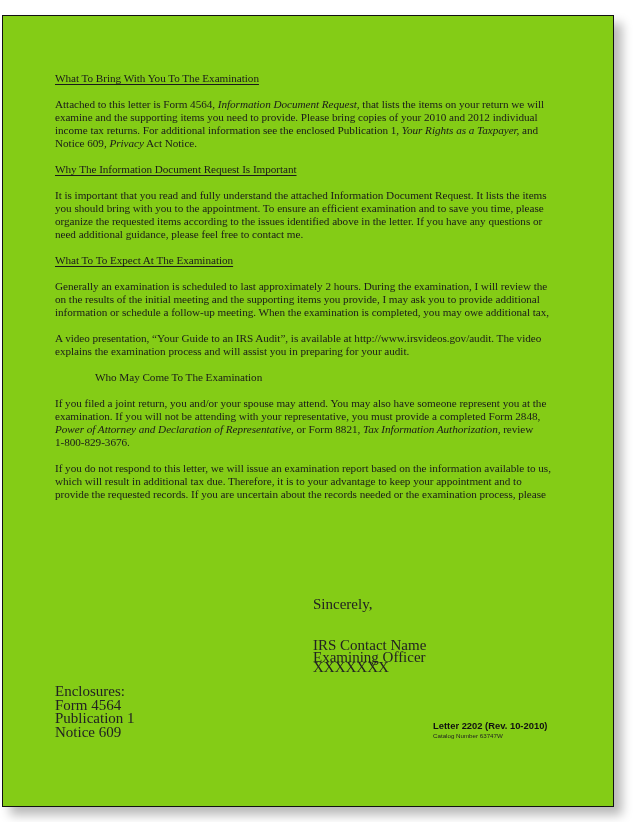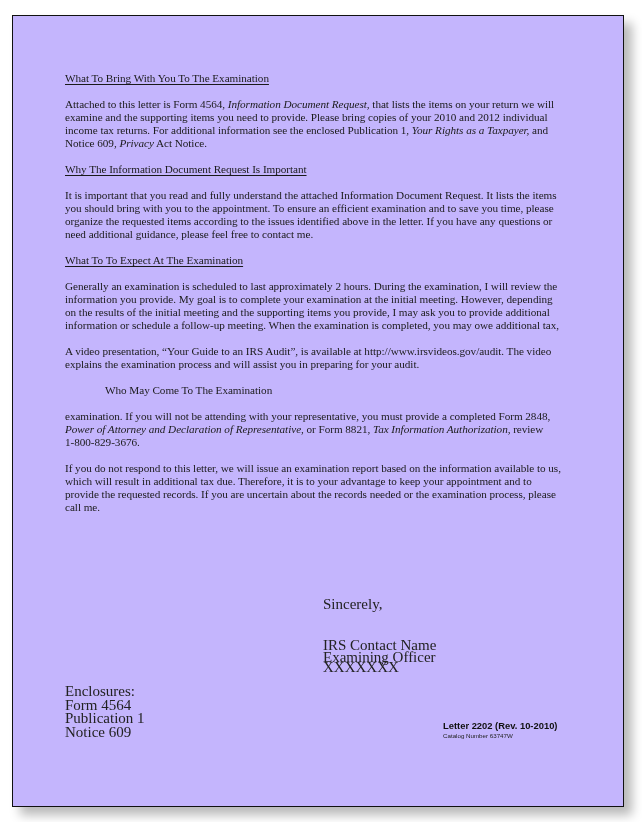--- a/index.html
+++ b/index.html
@@ -1,19 +1,19 @@
 <!DOCTYPE html>
 <html><head>
   <meta charset="utf-8">
   <style>
     html, body { margin: 0; padding: 0; background: #ffffff; }
     body { width: 642px; height: 822px; position: relative; overflow: hidden; }
     .page {
-      position: absolute; left: 12px; top: 15px; width: 610px; height: 790px;
-      border: 1.5px solid #111; background: #c4b5fd;
+      position: absolute; left: 2px; top: 15px; width: 610px; height: 790px;
+      border: 1.5px solid #111; background: #84cc16;
       box-shadow: 8px 8px 10px rgba(0,0,0,0.28);
     }
     .text {
       position: absolute; left: 52px; width: 530px;
       font-family: "Liberation Serif", "DejaVu Serif", serif;
       font-size: 11.2px; line-height: 13px; color: #1a1a1a;
       letter-spacing: -0.05px;
     }
     .line { display: block; white-space: nowrap; }
     .heading { text-decoration: underline; text-underline-offset: 1.5px; text-decoration-thickness: 0.8px; }
@@ -39,39 +39,38 @@
       <div style="margin-bottom: 13px;">
         <span class="line heading" style="margin-bottom: 13px;">Why The Information Document Request Is Important</span>
         <span class="line"><span>It is important that you read and fully understand the attached Information Document Request. It lists the items</span></span>
         <span class="line"><span>you should bring with you to the appointment. To ensure an efficient examination and to save you time, please</span></span>
         <span class="line"><span>organize the requested items according to the issues identified above in the letter. If you have any questions or</span></span>
         <span class="line"><span>need additional guidance, please feel free to contact me.</span></span>
       </div>
       <div style="margin-bottom: 13px;">
         <span class="line heading" style="margin-bottom: 13px;">What To To Expect At The Examination</span>
         <span class="line"><span>Generally an examination is scheduled to last approximately 2 hours. During the examination, I will review the</span></span>
-        <span class="line"><span>information you provide. My goal is to complete your examination at the initial meeting. However, depending</span></span>
         <span class="line"><span>on the results of the initial meeting and the supporting items you provide, I may ask you to provide additional</span></span>
         <span class="line"><span>information or schedule a follow-up meeting. When the examination is completed, you may owe additional tax,</span></span>
       </div>
       <div style="margin-bottom: 13px;">
         <span class="line"><span>A video presentation, “Your Guide to an IRS Audit”,   is available at http://www.irsvideos.gov/audit.  The video</span></span>
         <span class="line"><span>explains the examination process and will assist you in preparing for your audit.</span></span>
       </div>
       <div style="margin-bottom: 13px;">
         <span class="line heading plain-heading" style="margin-bottom: 13px;">Who May Come To The Examination</span>
+        <span class="line"><span>If you filed a joint return, you and/or your spouse may attend. You may also have someone represent you at the</span></span>
         <span class="line"><span>examination. If you will not be attending with your representative, you must provide a completed Form 2848,</span></span>
         <span class="line"><em>Power of Attorney and Declaration of Representative</em><span>, or Form 8821, </span><em>Tax Information Authorization</em><span>, review</span></span>
         <span class="line"><span>1-800-829-3676.</span></span>
       </div>
       <div style="margin-bottom: 13px;">
         <span class="line"><span>If you do not respond to this letter, we will issue an examination report based on the information available to us,</span></span>
         <span class="line"><span>which will result in additional tax due. Therefore, it is to your advantage to keep your appointment and to</span></span>
         <span class="line"><span>provide the requested records. If you are uncertain about the records needed or the examination process, please</span></span>
-        <span class="line"><span>call me.</span></span>
       </div>
     </div>
 
   <div class="sig tnr" style="top:582px;">Sincerely,</div>
 
   <div class="sig tnr" style="top:623px;">
     <span class="line">IRS Contact Name</span>
     <span class="line">Examining Officer</span>
     <span class="line" style="margin-top:-2px;">XXXXXXX</span>
   </div>

